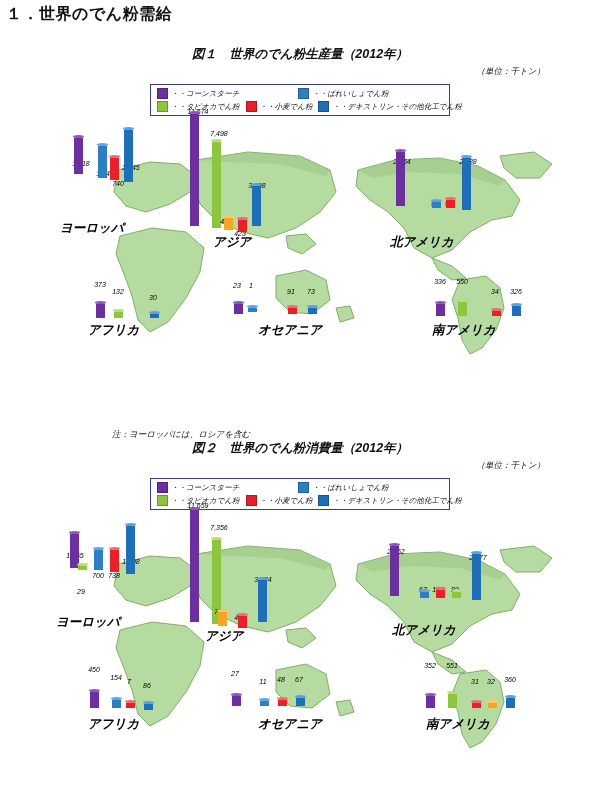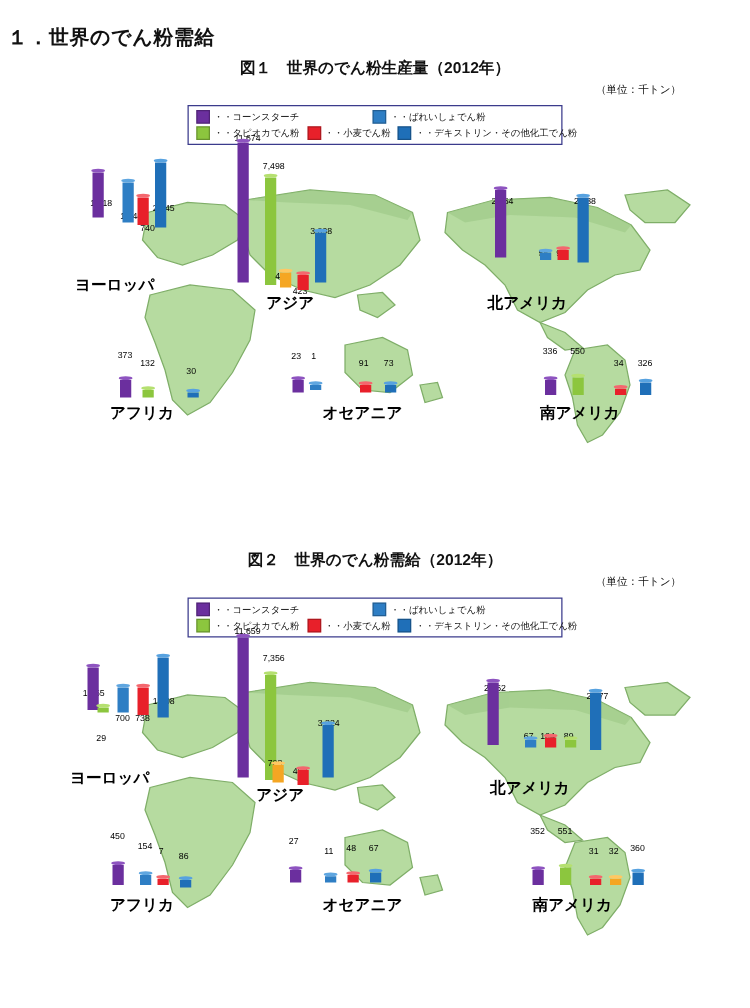--- a/index.html
+++ b/index.html
@@ -5,24 +5,24 @@
   html,body{margin:0;padding:0;}
   body{
     width:600px;height:806px;
     background:#ffffff;
     font-family:"Liberation Sans","DejaVu Sans",sans-serif;
     color:#111;
     position:relative;
     overflow:hidden;
   }
   .page-title{
-    position:absolute;left:6px;top:20px;
+    position:absolute;left:6px;top:4px;
     font-size:16px;font-weight:bold;letter-spacing:0.5px;
   }
-  .figure{position:absolute;left:0;width:600px;}
+  .figure{position:absolute;left:0;width:600px;font-style:italic;}
   #fig1{top:46px;height:360px;}
   #fig2{top:440px;height:360px;}
 
   .fig-title{
     position:absolute;left:0;width:600px;text-align:center;
     font-size:12.5px;font-weight:bold;top:0;
   }
   .unit{
     position:absolute;right:55px;top:20px;font-size:8.5px;
   }
@@ -275,25 +275,26 @@
       <div class="vlabel" style="left:76px;top:180px;width:24px;">326</div>
       <div class="barcol" style="left:84px;bottom:2px;height:10px;">
         <div class="body" style="height:10px;background:#1f6fb8;"></div>
         <div class="top" style="bottom:10px;background:#57a2e0;"></div>
       </div>
     </div>
     <div class="region" style="left:432px;top:214px;">南アメリカ</div>
   </div>
 
   <div class="source" id="src1">
+    <div>注：ヨーロッパには、ロシアを含む</div>
   </div>
 </div>
 
 <div class="figure" id="fig2">
-  <div class="fig-title">図２　世界のでん粉需給（2012年）</div>
+  <div class="fig-title">図２　世界のでん粉消費量（2012年）</div>
   <div class="unit">（単位：千トン）</div>
 
   <div class="legend">
     <div class="row">
       <div class="item it1">
         <span class="sw" style="background:#6b2f9e"></span>
         <span>・・コーンスターチ</span>
       </div>
       <div class="item it2">
         <span class="sw" style="background:#2e7ec4"></span>

